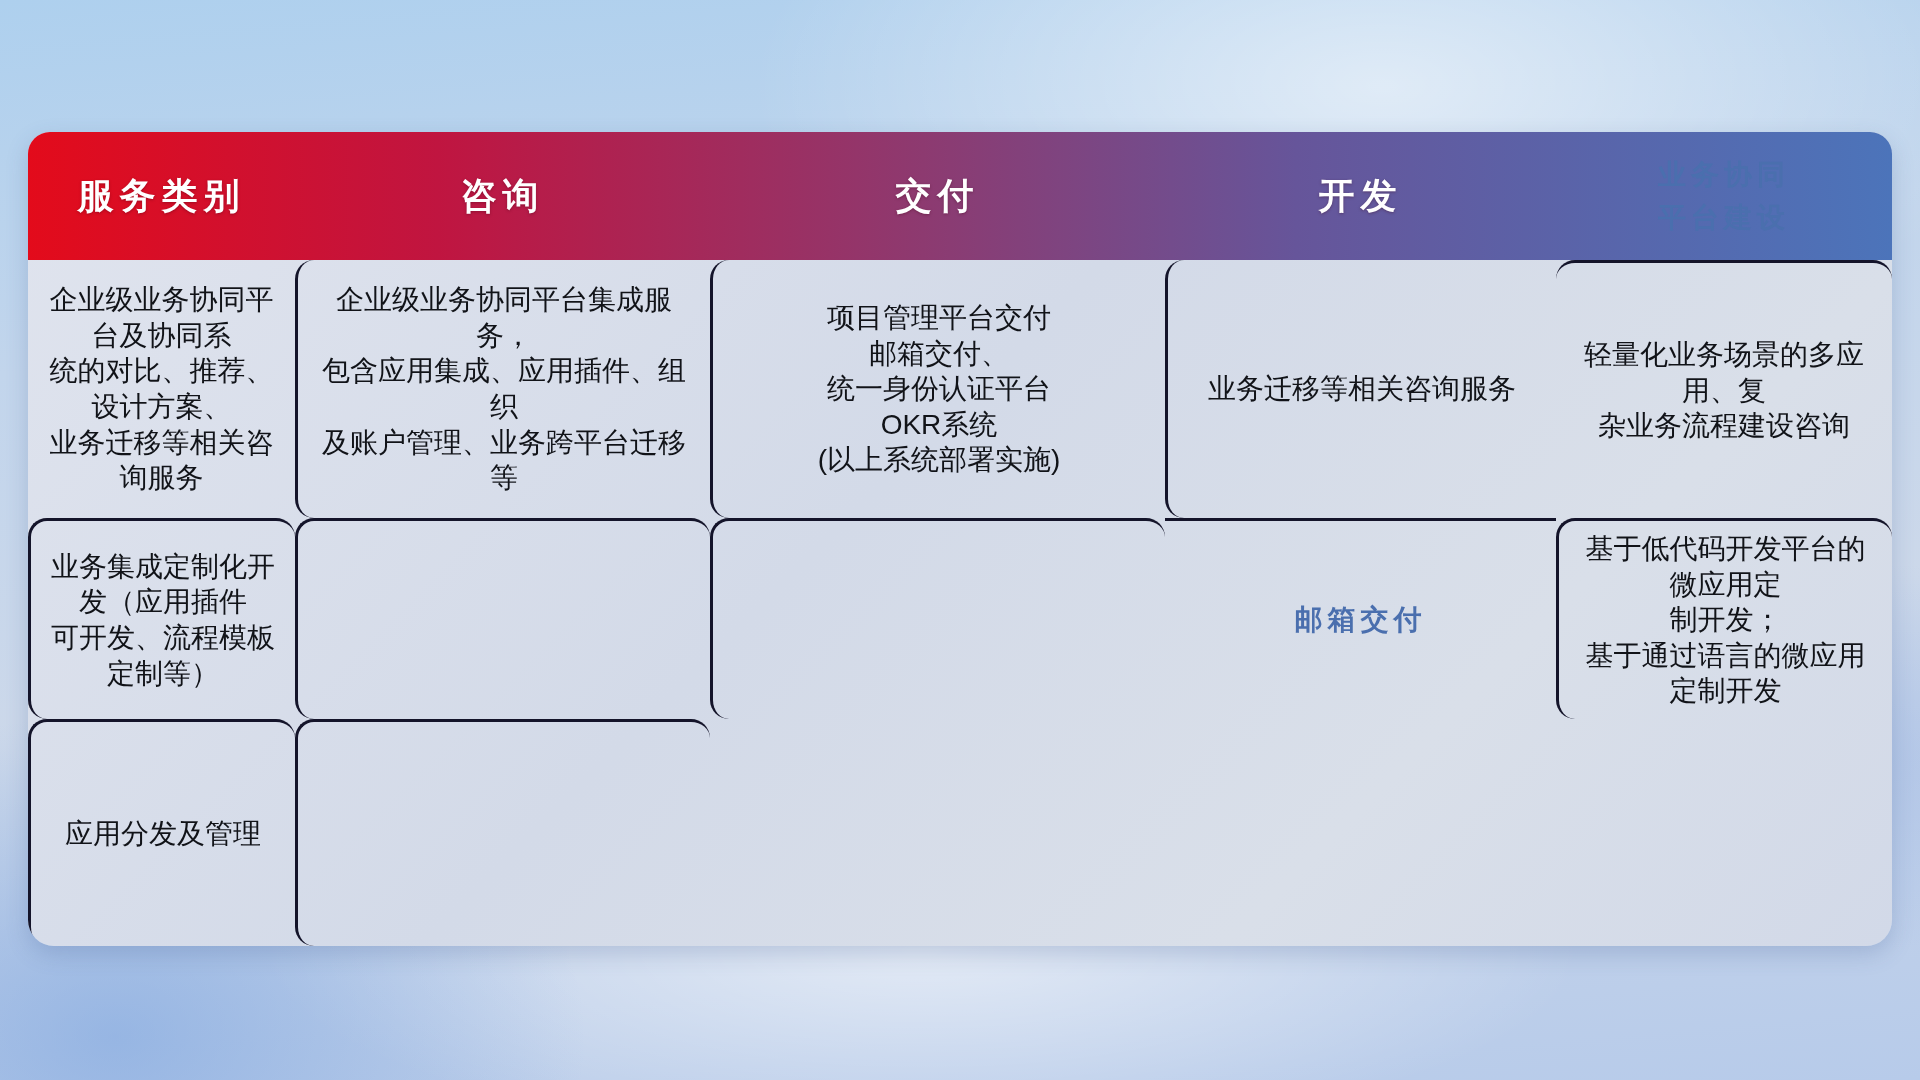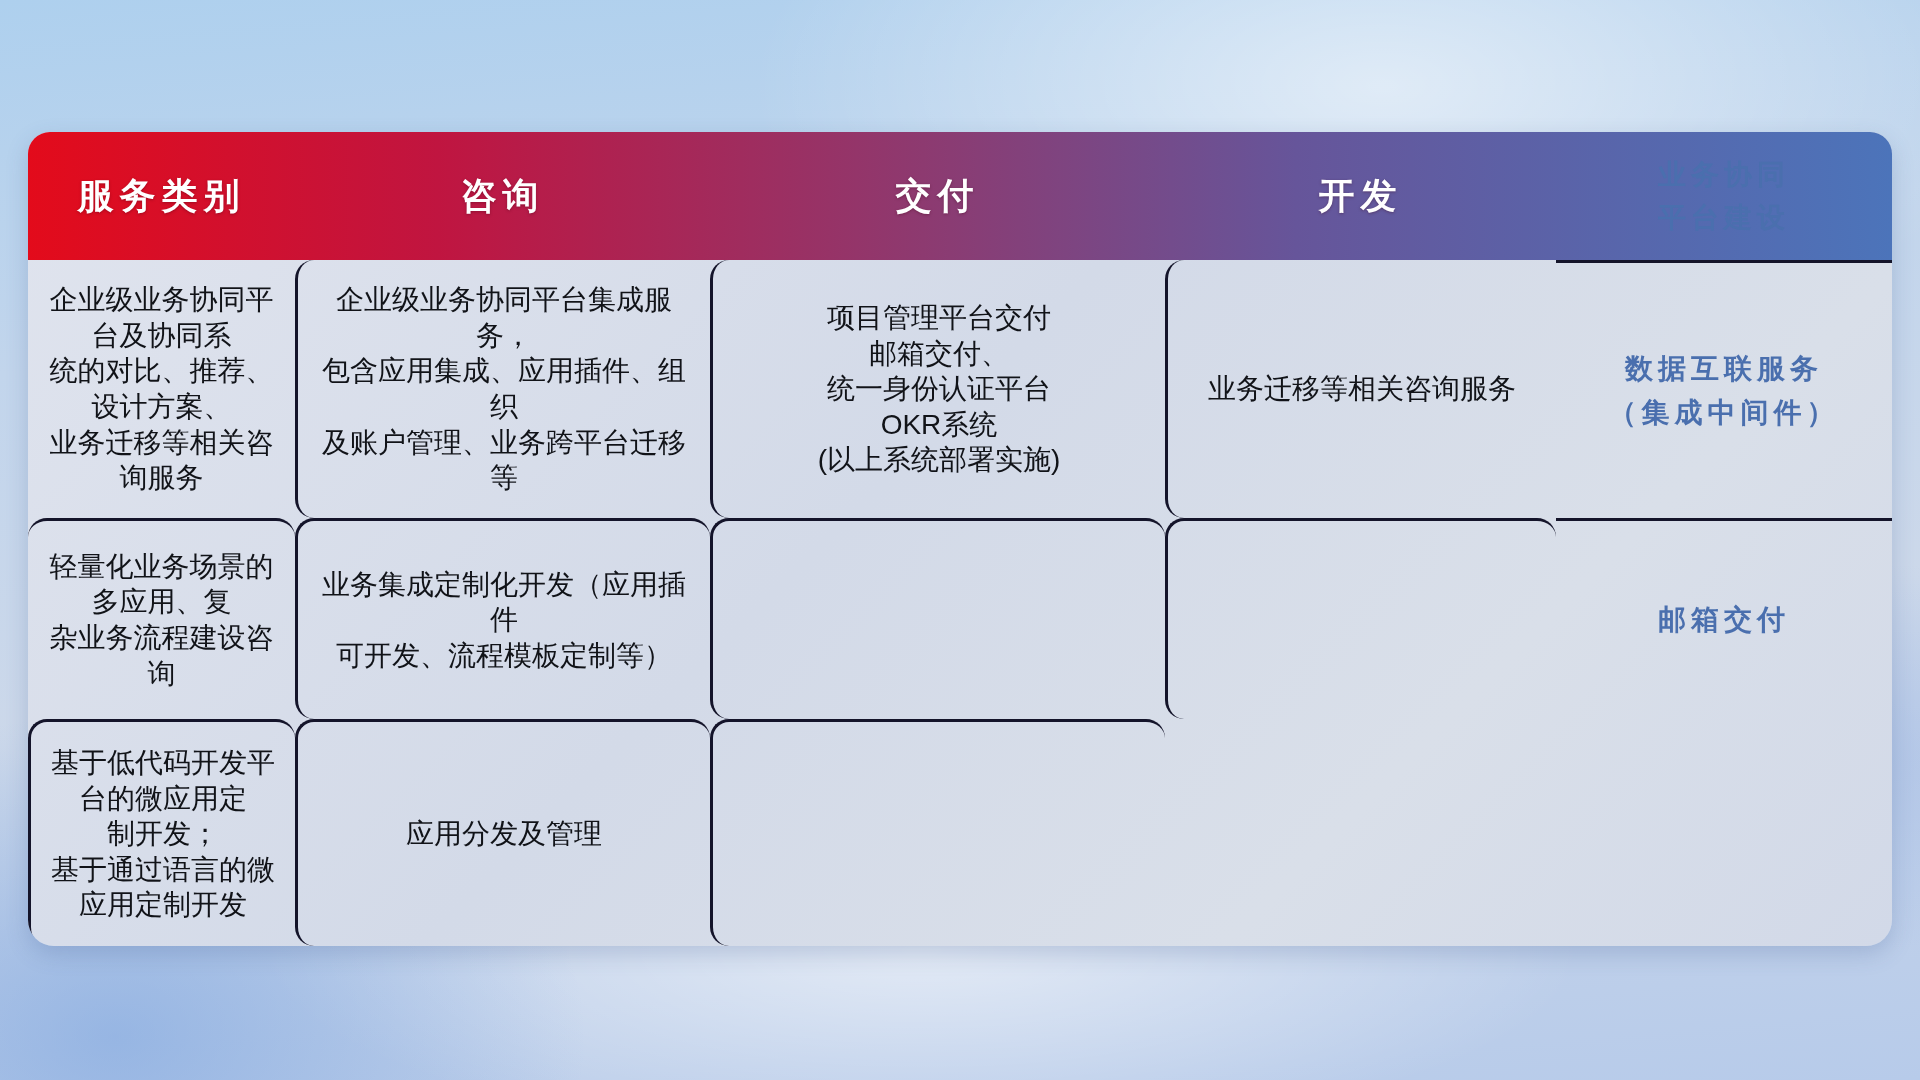--- a/index.html
+++ b/index.html
@@ -93,22 +93,20 @@
     <div class="cell body-cell v-line">企业级业务协同平台集成服务，
 包含应用集成、应用插件、组织
 及账户管理、业务跨平台迁移等</div>
     <div class="cell body-cell v-line">项目管理平台交付
 邮箱交付、
 统一身份认证平台
 OKR系统
 (以上系统部署实施)</div>
     <div class="cell body-cell v-line">业务迁移等相关咨询服务</div>
 
-    <div class="cell cat h-line">数据互联服务
-（集成中间件）</div>
     <div class="cell body-cell h-line">轻量化业务场景的多应用、复
 杂业务流程建设咨询</div>
     <div class="cell body-cell v-line h-line">业务集成定制化开发（应用插件
 可开发、流程模板定制等）</div>
     <div class="cell body-cell v-line h-line"></div>
     <div class="cell body-cell v-line h-line"></div>
 
     <div class="cell cat h-line">邮箱交付</div>
     <div class="cell body-cell v-line h-line">基于低代码开发平台的微应用定
 制开发；

